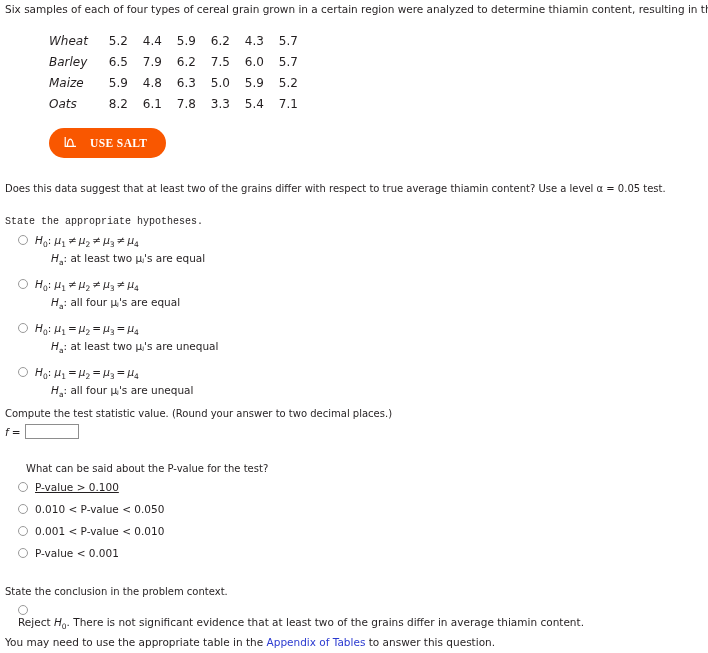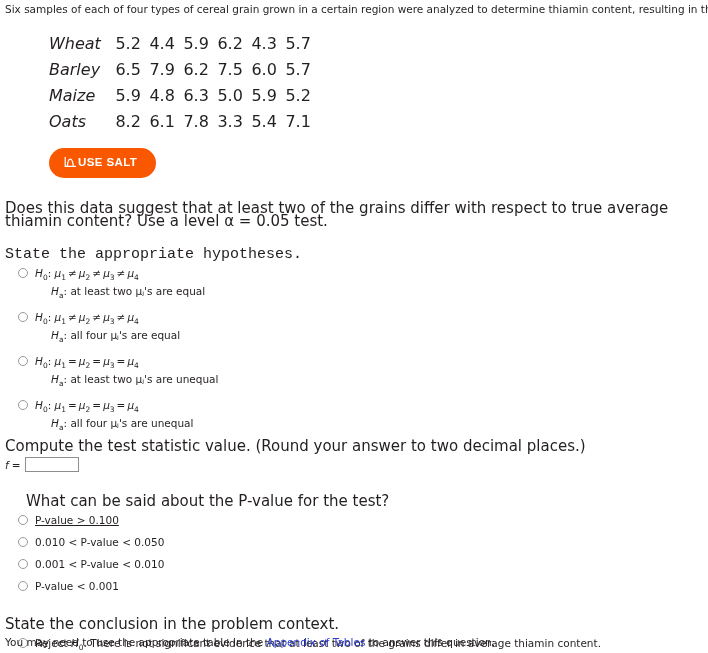--- a/index.html
+++ b/index.html
@@ -25,57 +25,58 @@
     color: #231f20;
     white-space: nowrap;
   }
 
   
   .data-table {
     margin: 14px 0 0 44px;
     border-collapse: collapse;
   }
   .data-table td {
-    font-size: 16px;
+    font-size: 12px;
     padding: 3.5px 0;
     color: #231f20;
   }
   .grain-name {
     font-style: italic;
     text-align: left;
     padding-right: 10px !important;
     white-space: nowrap;
   }
   .data-val {
     text-align: right;
     width: 30px;
     padding-right: 4px !important;
   }
 
   
   .salt-wrap { margin: 14px 0 0 44px; }
   .salt-btn {
     display: inline-flex;
-    gap: 1px;
+    align-items: center;
+    gap: 13px;
     background: #f95700;
     color: #ffffff;
     border: none;
     border-radius: 15px;
     padding: 8px 19px 8px 15px;
-    font-family: Liberation Sans, sans-serif;
+    font-family: Liberation Serif, serif;
     font-size: 11.5px;
     font-weight: bold;
     letter-spacing: 0.4px;
     cursor: pointer;
   }
   .salt-icon { display: block; }
 
   
   .prompt {
-    font-size: 15px;
+    font-size: 10px;
     line-height: 13px;
     color: #231f20;
   }
   .q-level { margin-top: 24px; }
   .q-hyp { margin-top: 20px; font-family: Liberation Mono, monospace; }
   .q-stat { margin-top: 8px; }
   .q-pval { margin-top: 23px; margin-left: 21px; }
   .q-concl { margin-top: 25px; }
 
   
@@ -134,21 +135,21 @@
     font-size: 10.5px;
     padding: 0 2px;
     outline: none;
   }
 
   
   .pv-opt { margin-top: 8px; }
   .pv-opt.first { margin-top: 3px; text-decoration: underline; }
 
   
-  .cc-opt { margin-top: 12px; }
+  .cc-opt { margin-top: 12px; flex-direction: column; }
   .cc-opt.first { margin-top: 3px; }
 
   
   .footer {
     position: absolute;
     left: 5px;
     top: 636px;
     font-size: 10.5px;
     color: #231f20;
   }

